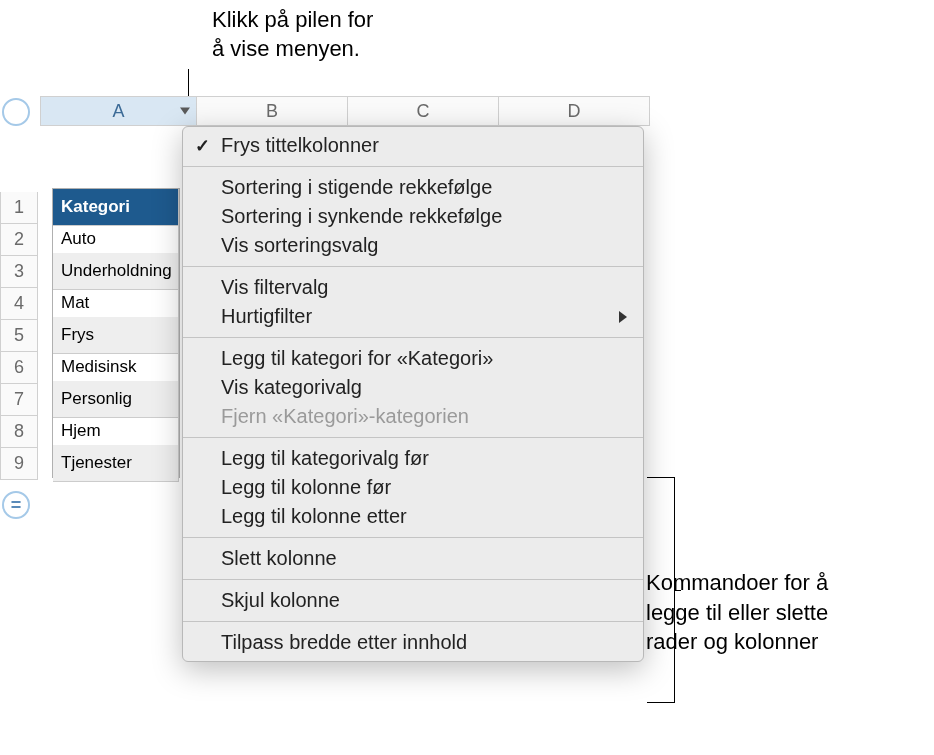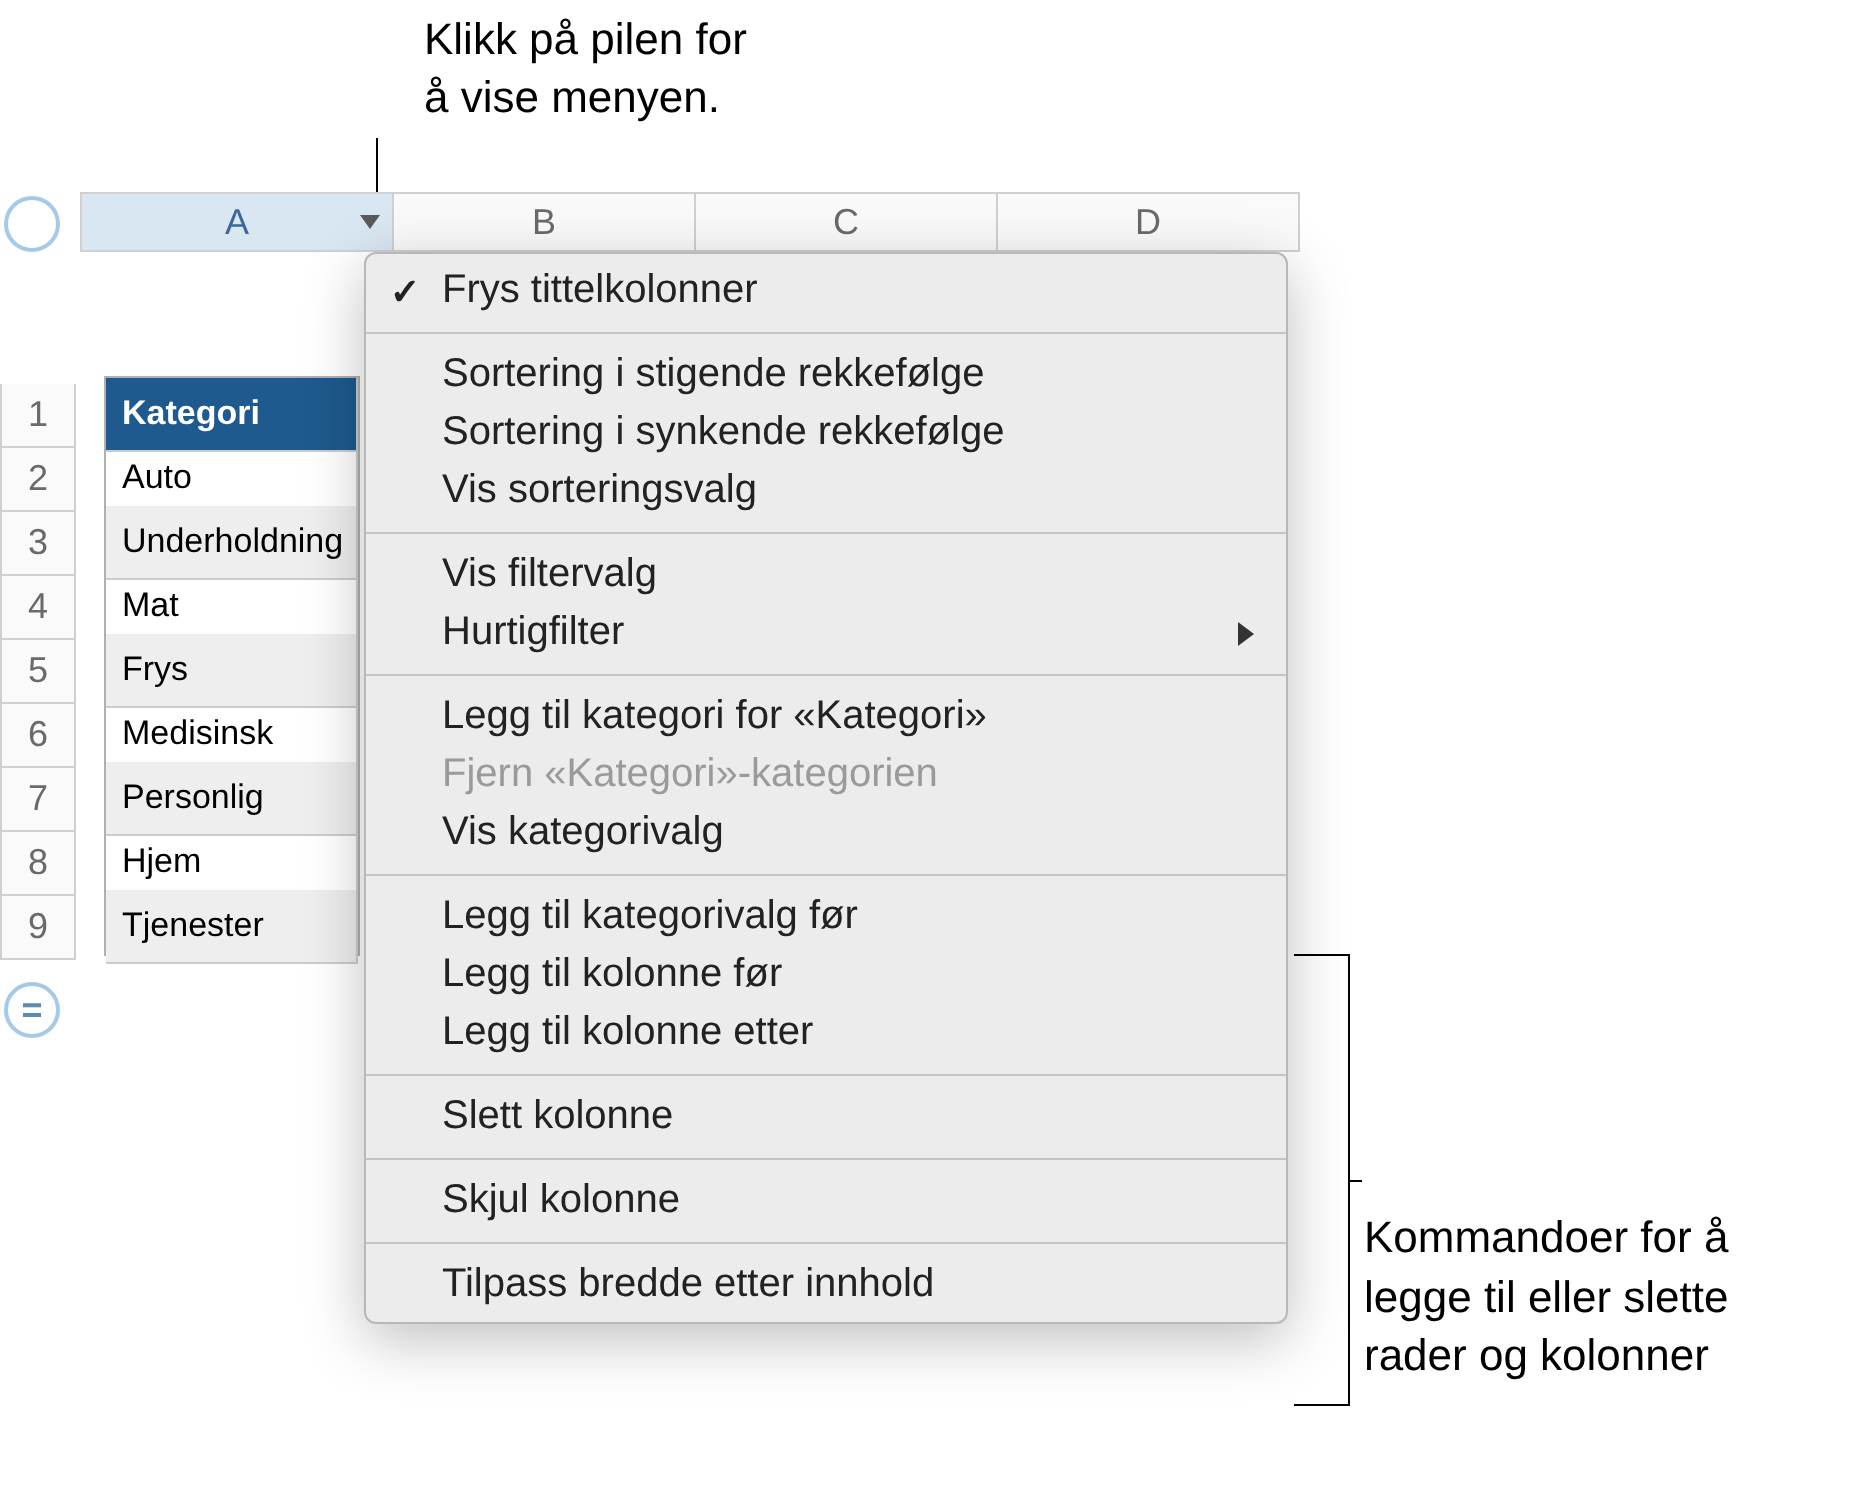--- a/index.html
+++ b/index.html
@@ -23,25 +23,24 @@
       left: 184px;
       font-size: 22px;
       color: #000;
       line-height: 1.3;
       margin-left: 28px;
     }
     
     .callout-right {
       position: absolute;
       top: 568px;
-      left: 682px;
+      left: 646px;
       font-size: 22px;
       color: #000;
       line-height: 1.35;
-      margin-top: 36px;
     }
     
     .callout-line-top {
       position: absolute;
       top: 69px;
       left: 188px;
       width: 1px;
       height: 38px;
       background: #000;
     }
@@ -393,26 +392,26 @@
     <span>Vis filtervalg</span>
   </div>
   <div class="menu-item">
     <span>Hurtigfilter</span>
     <span class="submenu-arrow"></span>
   </div>
   <div class="menu-separator"></div>
   <div class="menu-item">
     <span>Legg til kategori for «Kategori»</span>
   </div>
+  <div class="menu-item">
+    <span>Vis kategorivalg</span>
+  </div>
   <div class="menu-item disabled">
     <span>Fjern «Kategori»-kategorien</span>
   </div>
-  <div class="menu-item">
-    <span>Vis kategorivalg</span>
-  </div>
   <div class="menu-separator"></div>
   <div class="menu-item">
     <span>Legg til kategorivalg før</span>
   </div>
   <div class="menu-item">
     <span>Legg til kolonne før</span>
   </div>
   <div class="menu-item">
     <span>Legg til kolonne etter</span>
   </div>

